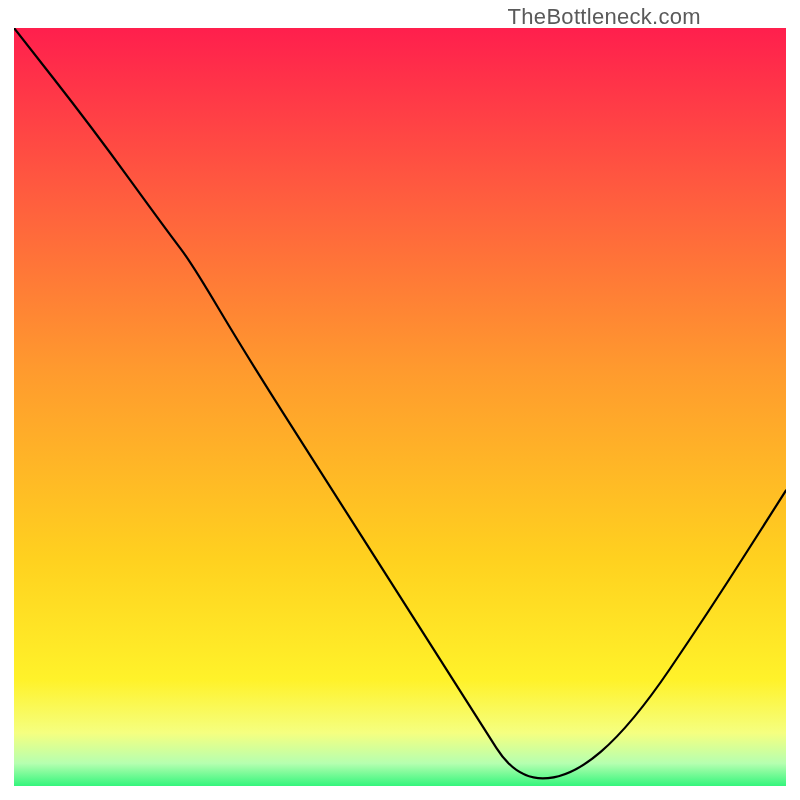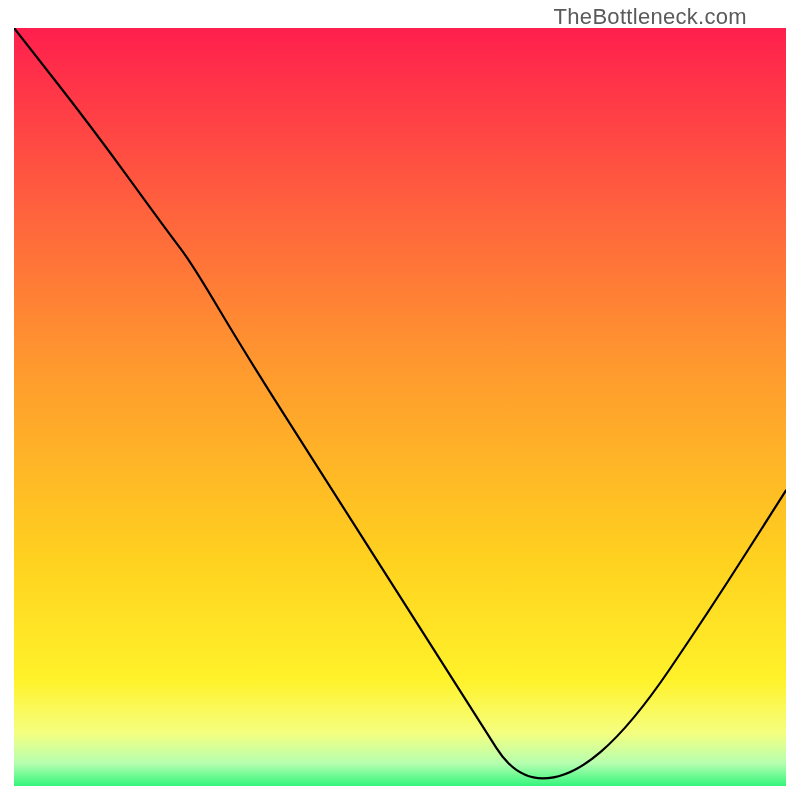--- a/index.html
+++ b/index.html
@@ -9,21 +9,20 @@
     height: 800px;
     background: #ffffff;
     overflow: hidden;
     font-family: Arial, Helvetica, sans-serif;
   }
 
   .stage {
     position: relative;
     width: 709px;
     height: 800px;
-    padding-left: 46px;
   }
 
   .watermark {
     position: absolute;
     top: 4px;
     right: 8px;
     color: #5a5a5a;
     font-size: 22px;
     font-weight: 500;
     letter-spacing: 0.3px;

